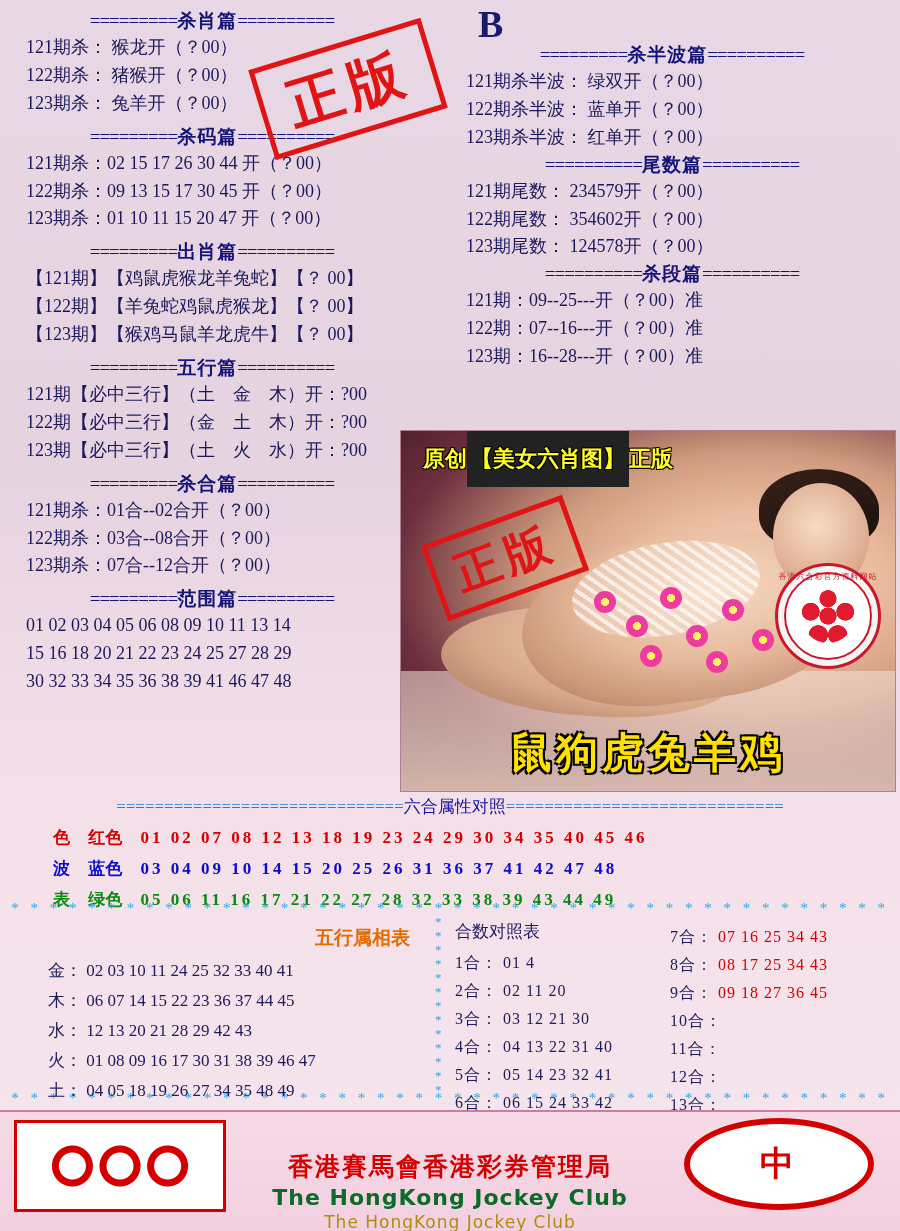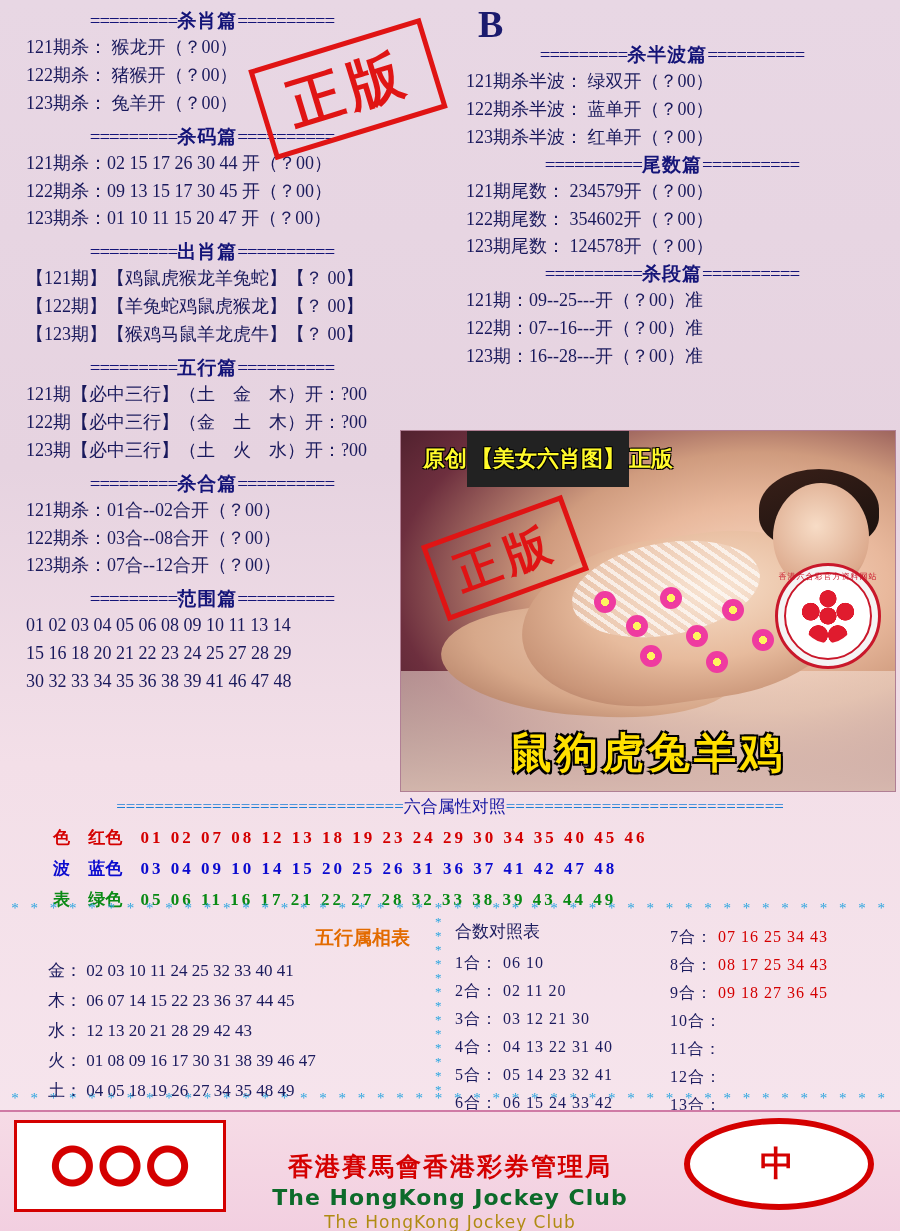--- a/index.html
+++ b/index.html
@@ -316,21 +316,21 @@
     <div class="r"><b>金：</b> <span>02 03 10 11 24 25 32 33 40 41</span></div>
     <div class="r"><b>木：</b> <span>06 07 14 15 22 23 36 37 44 45</span></div>
     <div class="r"><b>水：</b> <span>12 13 20 21 28 29 42 43</span></div>
     <div class="r"><b>火：</b> <span>01 08 09 16 17 30 31 38 39 46 47</span></div>
     <div class="r"><b>土：</b> <span>04 05 18 19 26 27 34 35 48 49</span></div>
   </div>
 
   <div class="hezhu">
     <div class="t">合数对照表</div>
     <div class="colL">
-      <div class="r"><span>1合：</span> <span>06 10</span></div>
+      <div class="r"><span>1合：</span> <span>01 4</span></div>
       <div class="r"><span>2合：</span> <span>02  11 20</span></div>
       <div class="r"><span>3合：</span> <span>03 12 21 30</span></div>
       <div class="r"><span>4合：</span> <span>04 13 22 31 40</span></div>
       <div class="r"><span>5合：</span> <span>05 14 23 32 41</span></div>
       <div class="r"><span>6合：</span> <span>06 15 24 33 42</span></div>
     </div>
     <div class="colR">
       <div class="r"><span>7合：</span> <span class="red">07 16 25 34 43</span></div>
       <div class="r"><span>8合：</span> <span class="red">08 17 25 34 43</span></div>
       <div class="r"><span>9合：</span> <span class="red">09 18 27 36 45</span></div>

